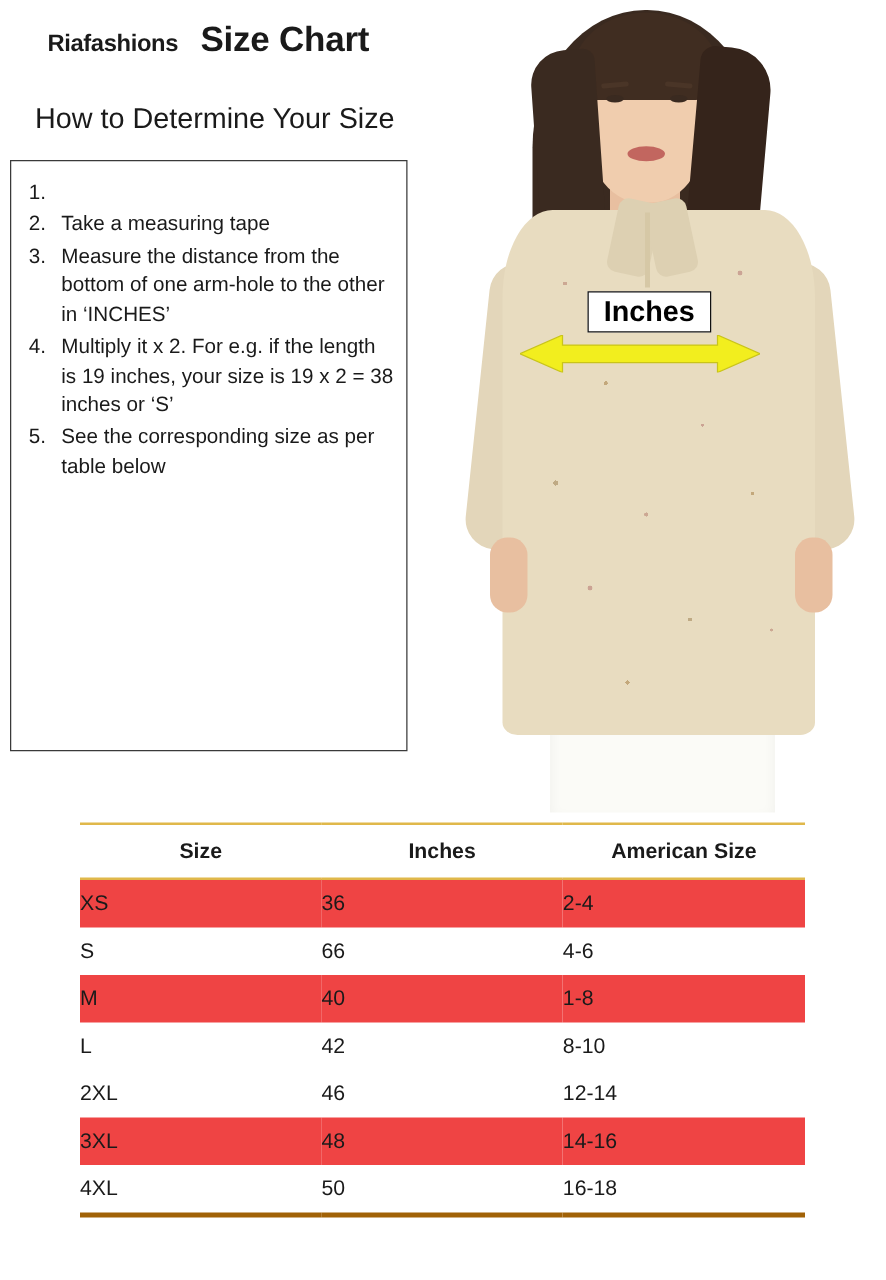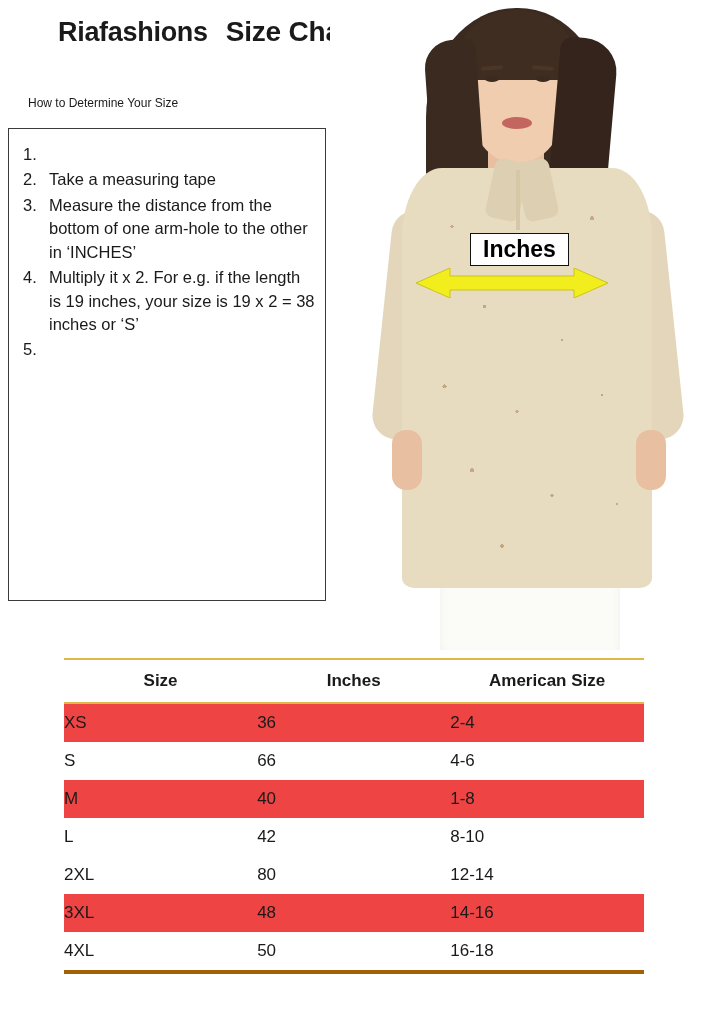--- a/index.html
+++ b/index.html
@@ -19,37 +19,36 @@
   
   .header {
     position: absolute;
     top: 16px;
     left: 38px;
     display: flex;
     align-items: baseline;
     gap: 18px;
   }
   .brand {
-    font-size: 27px;
+    font-size: 19px;
     font-weight: bold;
     letter-spacing: -0.3px;
-    margin-left: 20px;
   }
   .chart-title {
     font-size: 28px;
     font-weight: bold;
     letter-spacing: -0.2px;
   }
 
   
   .subtitle {
     position: absolute;
-    top: 96px;
+    top: 81px;
     left: 28px;
-    font-size: 12px;
+    font-size: 23px;
     text-align: right;
   }
 
   
   .instructions {
     position: absolute;
     top: 128px;
     left: 8px;
     width: 318px;
     height: 473px;
@@ -360,20 +359,21 @@
     <li>
       <span class="num">3.</span>
       <span class="txt">Measure the distance from the bottom of one arm-hole to the other in ‘INCHES’</span>
     </li>
     <li>
       <span class="num">4.</span>
       <span class="txt">Multiply it x 2. For e.g. if the length is 19 inches, your size is 19 x 2 = 38 inches or ‘S’</span>
     </li>
     <li>
       <span class="num">5.</span>
+      <span class="txt">See the corresponding size as per table below</span>
     </li>
   </ol>
 </div>
 
 <div class="photo">
   <div class="photo-bg"></div>
   <div class="hair-back"></div>
   <div class="neck"></div>
   <div class="face"></div>
   <div class="hair-front"></div>
@@ -426,21 +426,21 @@
       <td>40</td>
       <td>1-8</td>
     </tr>
     <tr>
       <td>L</td>
       <td>42</td>
       <td>8-10</td>
     </tr>
     <tr>
       <td>2XL</td>
-      <td>80</td>
+      <td>46</td>
       <td>12-14</td>
     </tr>
     <tr class="alt">
       <td>3XL</td>
       <td>48</td>
       <td>14-16</td>
     </tr>
     <tr>
       <td>4XL</td>
       <td>50</td>

